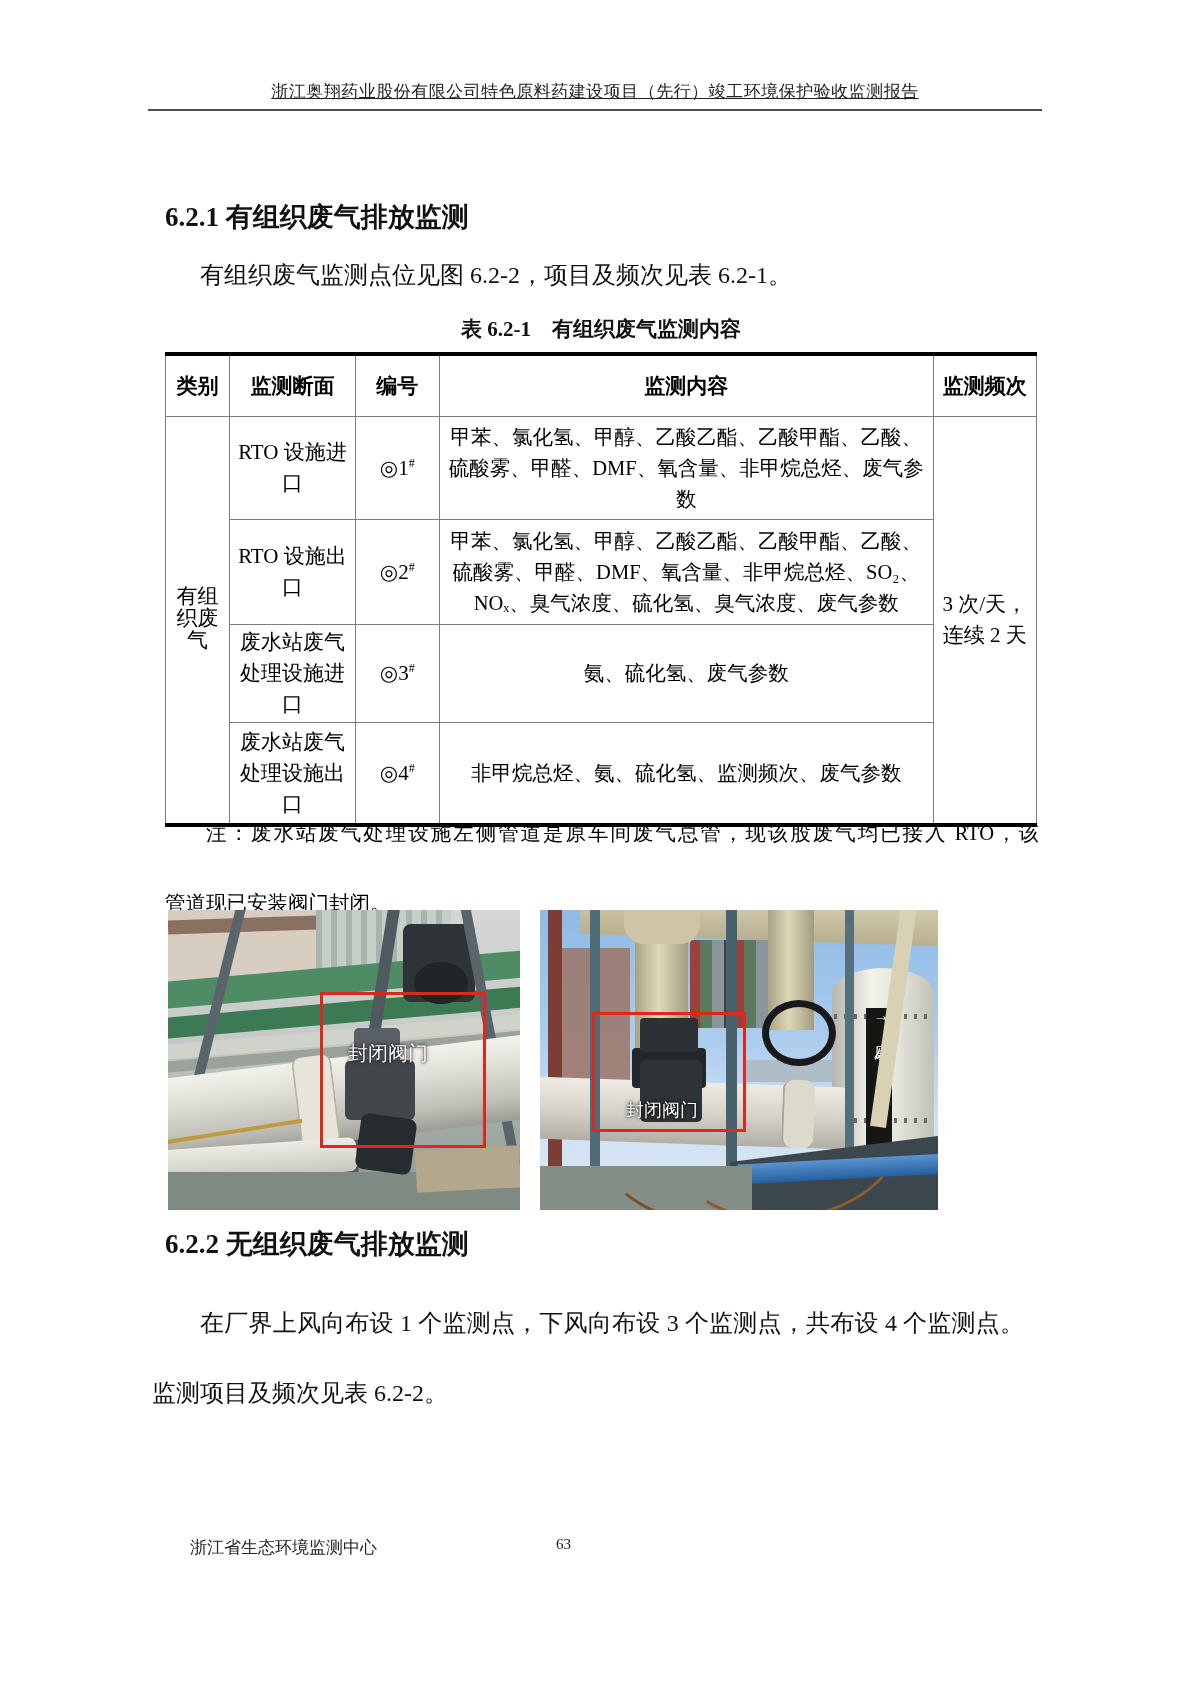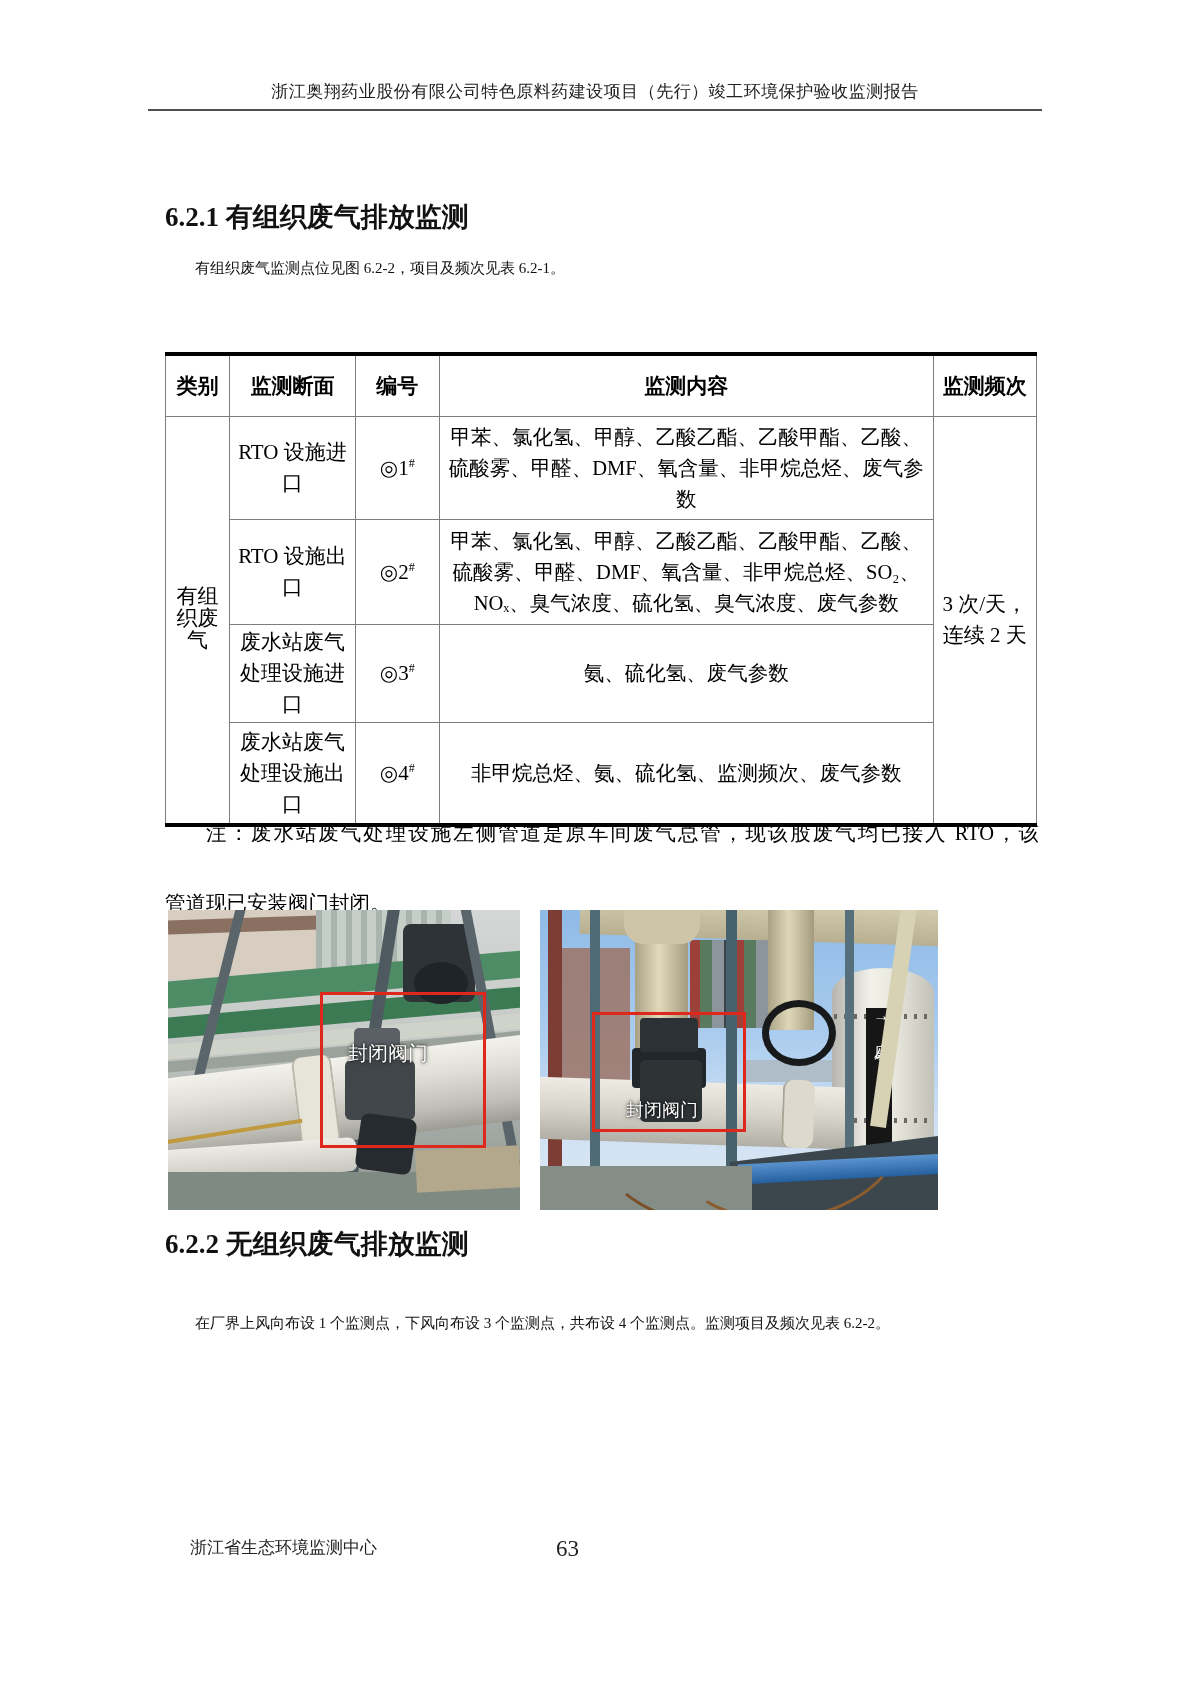--- a/index.html
+++ b/index.html
@@ -6,29 +6,29 @@
   #page {
     position:relative; width:1190px; height:1683px; margin:0 auto;
     background:#ffffff; color:#111;
     font-family:"Liberation Serif","DejaVu Serif",serif;
     overflow:hidden;
   }
   .abs { position:absolute; }
 
   .doc-header {
     top:80px; left:0; width:100%; text-align:center;
-    font-size:17px; letter-spacing:0.5px; color:#222;
+    font-size:17px; letter-spacing:0.5px; color:#222;text-decoration:underline;
   }
   .header-rule { top:109px; left:148px; width:894px; height:2px; background:#4f4f4f; }
 
   .h62  { top:138px; left:165px; font-size:29px; font-weight:bold; }
   .h621 { top:199px; left:165px; font-size:27px; font-weight:bold; }
   .h622 { top:1226px; left:165px; font-size:27px; font-weight:bold; }
 
-  .para { left:165px; width:872px; font-size:15px; text-indent:2em; }
+  .para { left:152px; width:872px; font-size:24px; text-indent:2em; }
   .para-621 { top:259px; }
   .para-622 { top:1288px; line-height:70px; text-align:justify; }
 
   .tbl-caption {
     top:315px; left:165px; width:872px; text-align:center;
     font-size:21px; font-weight:bold;
   }
 
   table.mon {
     position:absolute; top:352px; left:165px; width:872px;
@@ -65,33 +65,34 @@
   .anno-label {
     color:#fff; font-size:20px; font-family:"Liberation Sans","DejaVu Sans",sans-serif;
     text-shadow:0 0 4px rgba(0,0,0,0.75), 0 0 2px rgba(0,0,0,0.9); white-space:nowrap;
   }
   .tank-strip-text {
     writing-mode:vertical-rl; color:#fff; font-size:16px; letter-spacing:8px;
     font-family:"Liberation Sans","DejaVu Sans",sans-serif; width:100%; text-align:center; top:6px;
   }
 
   .footer-org { top:1536px; left:190px; font-size:17px; color:#222; }
-  .footer-page { top:1536px; left:556px; font-size:23px; color:#222; }
+  .footer-page { top:1536px; left:556px; font-size:15px; color:#222; }
 </style>
 </head>
 <body>
 
 <div id="page">
 
   <div class="abs doc-header">浙江奥翔药业股份有限公司特色原料药建设项目（先行）竣工环境保护验收监测报告</div>
   <div class="abs header-rule"></div>
 
   <div class="abs h621">6.2.1 有组织废气排放监测</div>
   <div class="abs para para-621">有组织废气监测点位见图 6.2-2，项目及频次见表 6.2-1。</div>
 
+  <div class="abs tbl-caption">表 6.2-1　有组织废气监测内容</div>
 
   <table class="mon">
     <colgroup>
       <col class="col-cat">
         <col class="col-sec">
         <col class="col-code">
         <col class="col-cont">
         <col class="col-freq">
     </colgroup>
     <thead>

